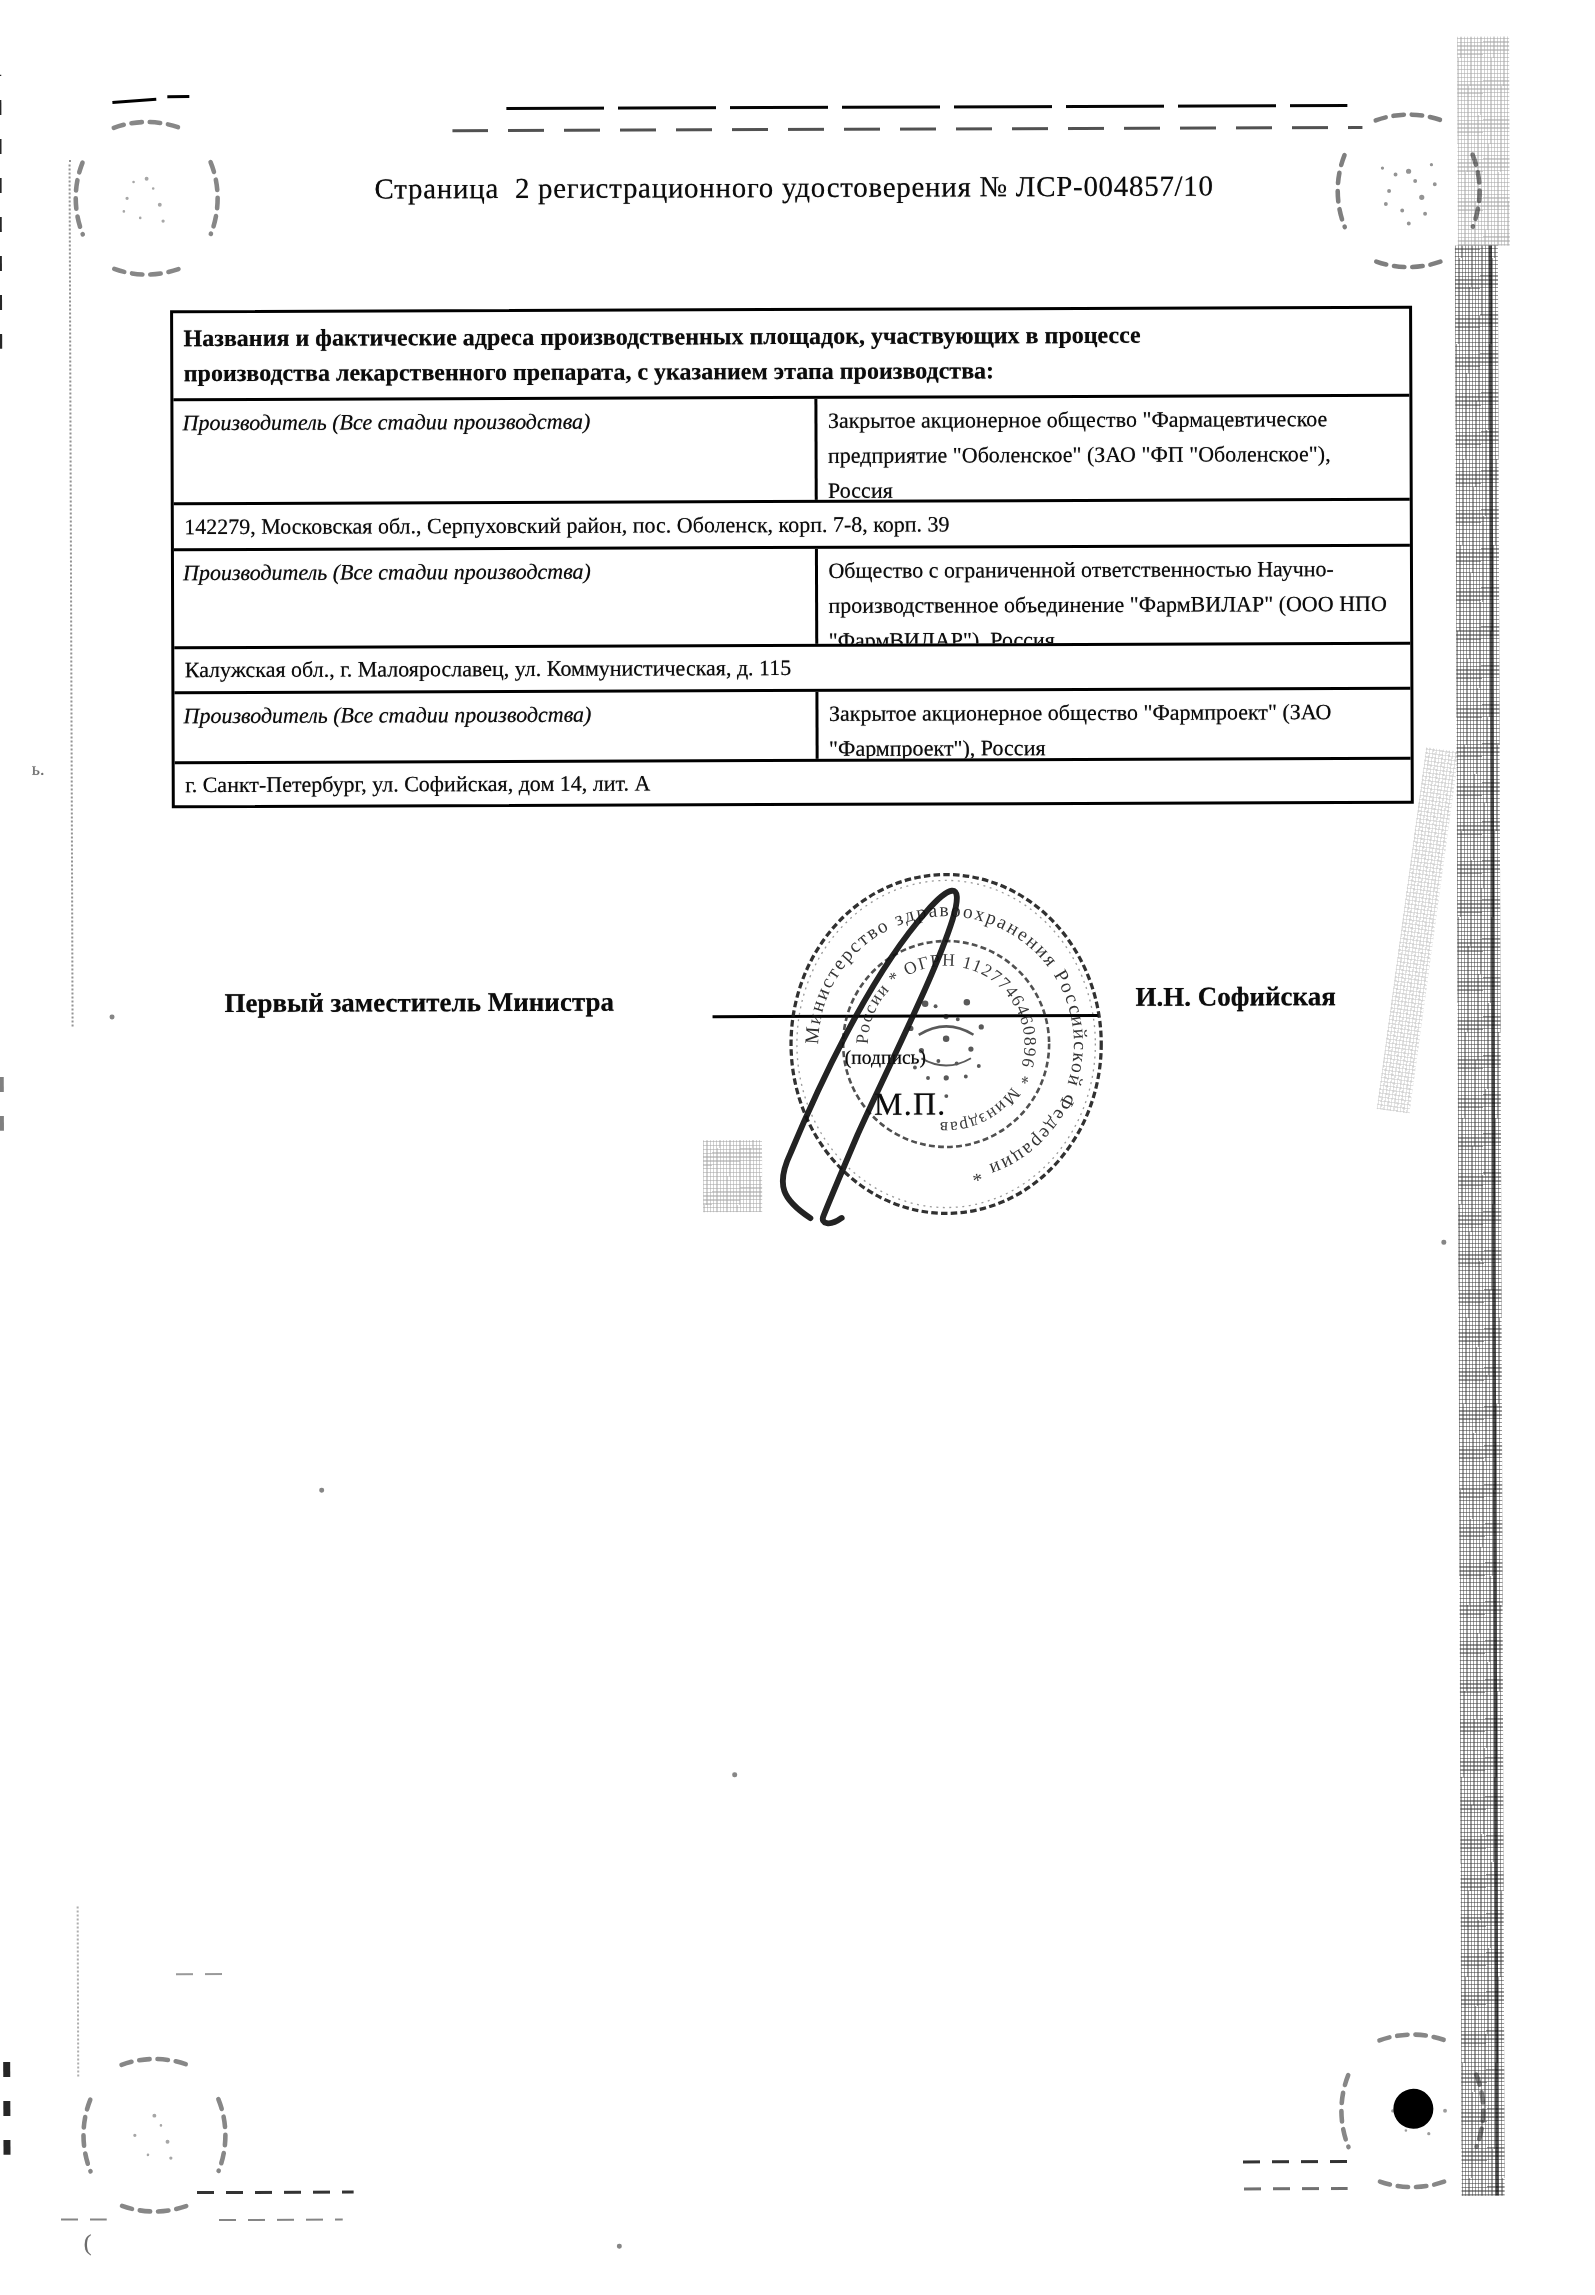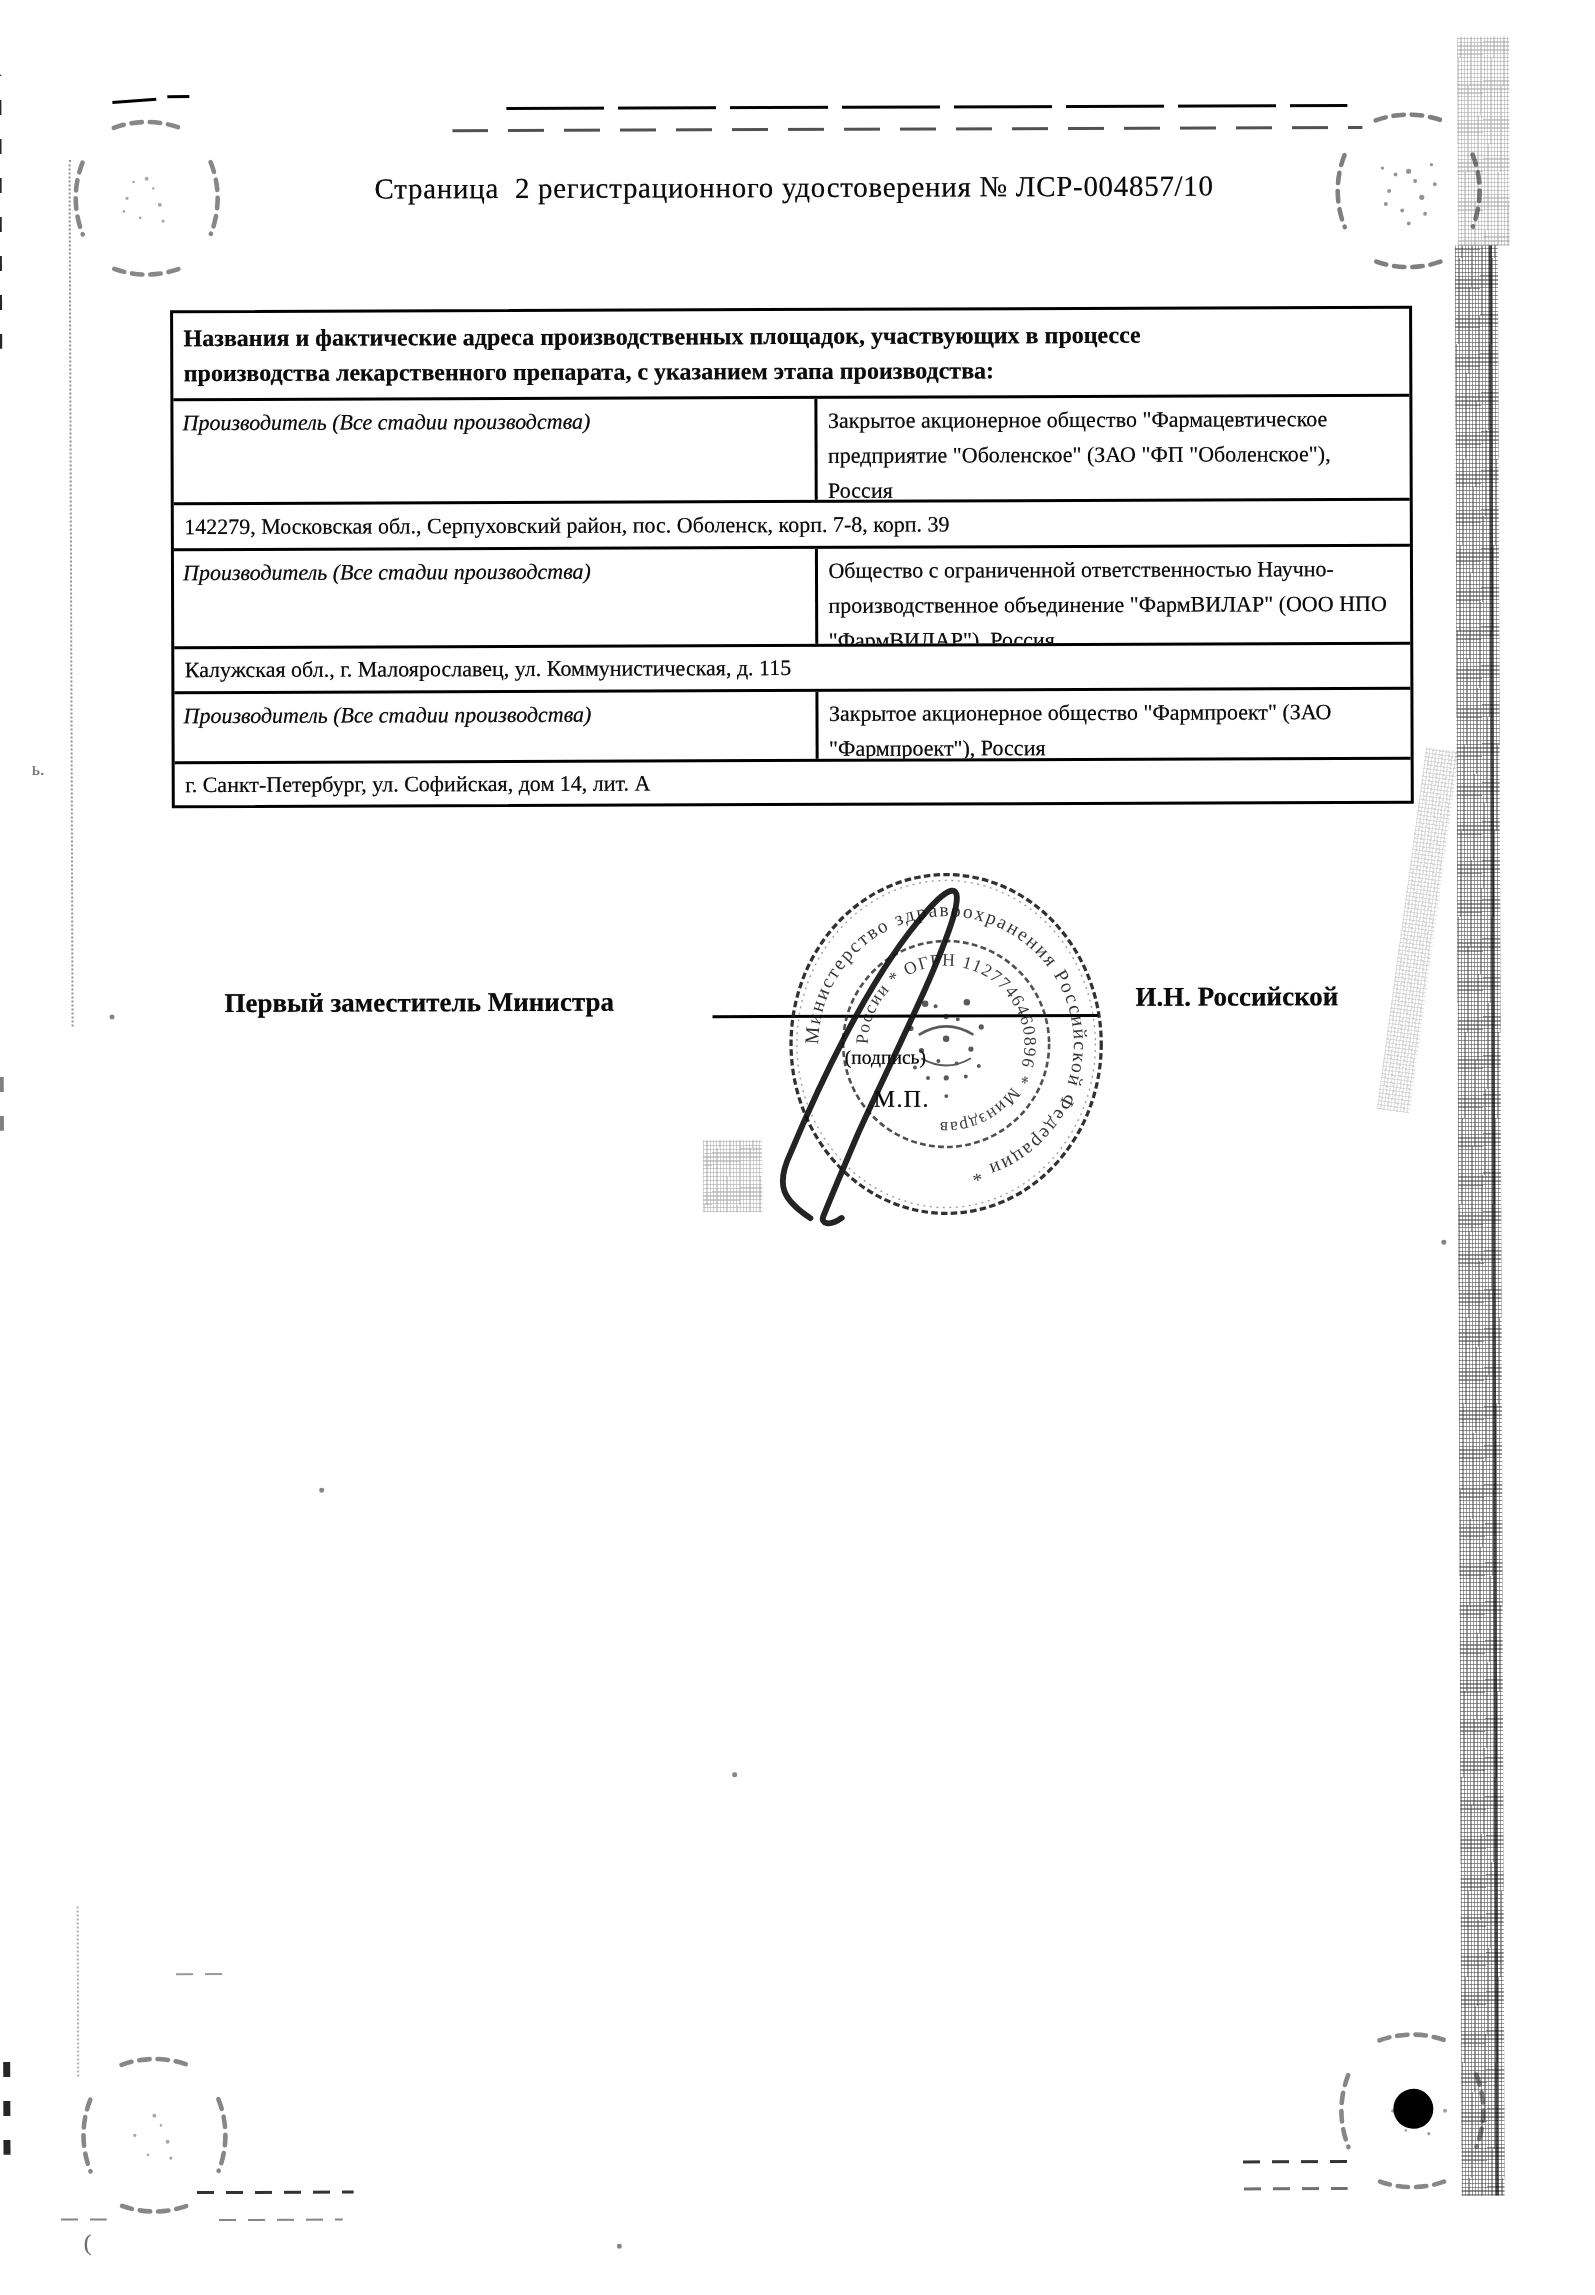--- a/index.html
+++ b/index.html
@@ -21,21 +21,21 @@
   .thead{font-weight:bold;font-size:24px;line-height:1.45;padding:7.8px 157px 7.8px 10.4px;height:85px;}
   .prod{display:flex;}
   .cell-l{flex:0 0 644px;border-right:3.3px solid #000;font-style:italic;font-size:22px;padding:9px 6.5px 6.5px 9px;box-sizing:border-box;}
   .cell-r{flex:1 1 auto;font-size:22px;line-height:1.58;padding:5.2px 9px 5.2px 10.4px;box-sizing:border-box;}
   .addr{font-size:22px;padding:0 10.4px;display:flex;align-items:center;}
 
   
   .sig-title{left:225px;top:986px;font-size:27px;font-weight:bold;}
   .sig-line{left:713px;top:1015px;width:386px;height:3.3px;background:#000;}
   .sig-cap{left:845px;top:1047px;font-size:19.6px;}
-  .sig-mp{left:874px;top:1086px;font-size:24px;letter-spacing:1.3px;}
+  .sig-mp{left:874px;top:1086px;font-size:32px;letter-spacing:1.3px;}
   .sig-name{left:1136px;top:983px;font-size:27px;font-weight:bold;}
 
   
   .speckle{background-image:
       repeating-linear-gradient(0deg, rgba(0,0,0,.55) 0 1.3px, transparent 1.3px 3.9px),
       repeating-linear-gradient(90deg, rgba(0,0,0,.5) 0 1.3px, transparent 1.3px 3.3px);}
   .dash-h{background:repeating-linear-gradient(90deg,#050505 0 98px,transparent 98px 112px);}
   .dash-h2{background:repeating-linear-gradient(90deg,rgba(0,0,0,.85) 0 36px,transparent 36px 56px);}
   .dash-sm{background:repeating-linear-gradient(90deg,rgba(0,0,0,.8) 0 17px,transparent 17px 29px);}
   .edge-l{background:repeating-linear-gradient(0deg,#000 0 14.3px,transparent 14.3px 39px);}
@@ -71,21 +71,21 @@
       <div class="cell-l txt">Производитель (Все стадии производства)</div>
       <div class="cell-r txt">Закрытое акционерное общество "Фармпроект" (ЗАО "Фармпроект"), Россия</div>
     </div>
     <div class="trow addr txt" style="height:44px;">г. Санкт-Петербург, ул. Софийская, дом 14, лит. А</div>
   </div>
 
   <div class="abs sig-title txt">Первый заместитель Министра</div>
   <div class="abs sig-line"></div>
   <div class="abs sig-cap txt">(подпись)</div>
   <div class="abs sig-mp txt">М.П.</div>
-  <div class="abs sig-name txt">И.Н. Российской</div>
+  <div class="abs sig-name txt">И.Н. Софийская</div>
 
   <svg class="abs" style="left:751px;top:849px;" width="391" height="391" viewBox="0 0 600 600">
     <g fill="none" stroke="#1b1b1b" opacity="0.9">
       <ellipse cx="300" cy="300" rx="238" ry="260" stroke-width="5" stroke-dasharray="10 5"></ellipse>
       <ellipse cx="300" cy="300" rx="229" ry="251" stroke-width="2" stroke-dasharray="3 7" opacity="0.5"></ellipse>
       <circle cx="300" cy="300" r="158" stroke-width="4" stroke-dasharray="9 5" opacity="0.85"></circle>
     </g>
     <defs>
       <path id="outerArc" d="M 104,300 A 196,196 0 1 1 496,300 A 196,196 0 1 1 104,300"></path>
       <path id="innerArc" d="M 180,300 A 120,120 0 1 1 420,300 A 120,120 0 1 1 180,300"></path>

